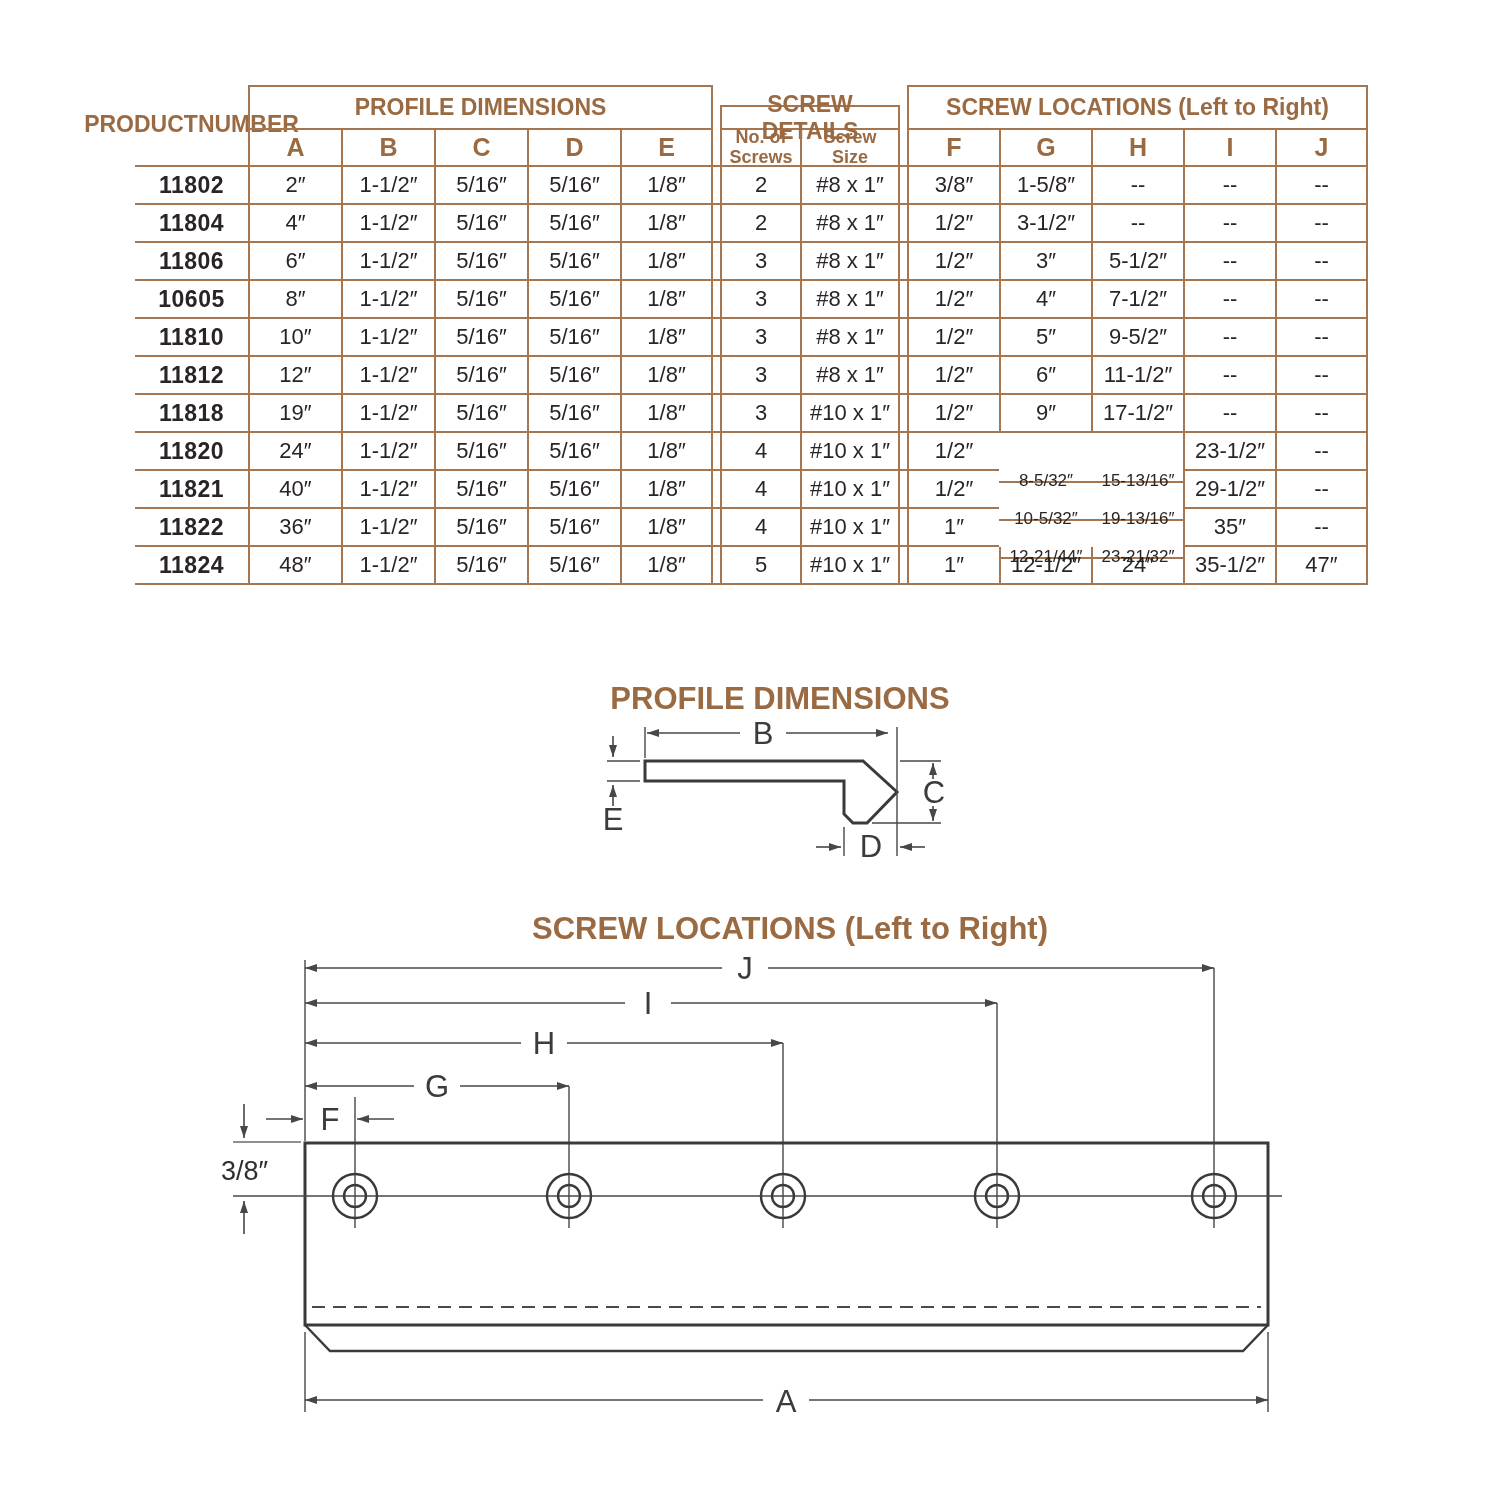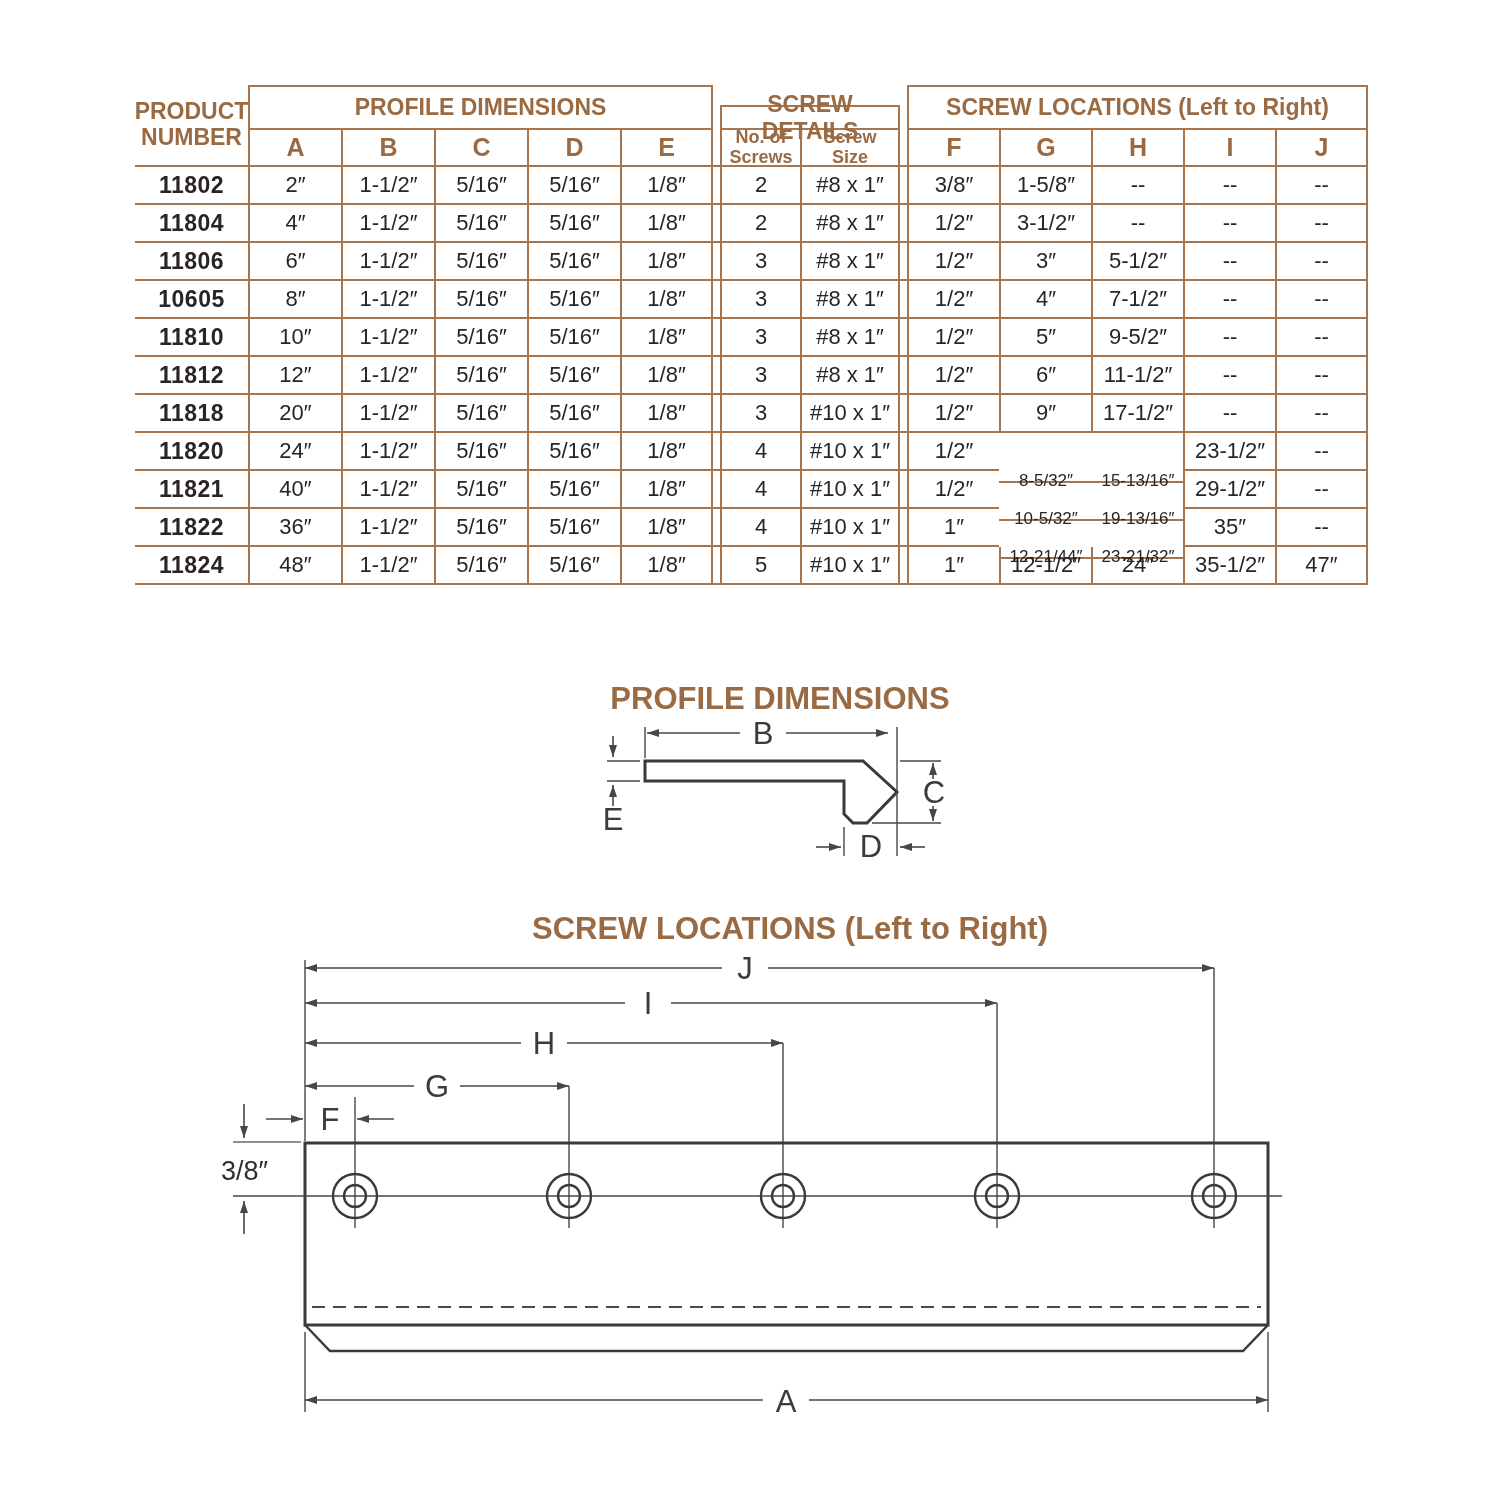--- a/index.html
+++ b/index.html
@@ -18,21 +18,21 @@
     position:absolute;left:135px;display:grid;
     grid-template-columns:113px 93px 93px 93px 93px 93px 7px 80px 100px 7px 92px 92px 92px 92px 93px;
   }
   .tbl-head{top:85px;grid-template-rows:45px 37px;}
   .tbl-body{top:167px;grid-auto-rows:38px;}
   .cell{display:flex;align-items:center;justify-content:center;box-sizing:border-box;text-align:center;}
   .bb{border-bottom:2px solid var(--bd);}
   .bl{border-left:2px solid var(--bd);}
   .br{border-right:2px solid var(--bd);}
   .bt{border-top:2px solid var(--bd);}
-  .h-prod{grid-column:1;grid-row:1/3;flex-direction:column;color:var(--brown);
+  .h-prod{grid-column:1;grid-row:1/3;flex-direction:row;color:var(--brown);
           font-weight:bold;font-size:23px;line-height:1.12;}
   .h-group{color:var(--brown);font-weight:bold;font-size:23px;}
   .g1{grid-column:2/7;grid-row:1;}
   .g2{grid-column:8/10;grid-row:1;margin-top:20px;}
   .g3{grid-column:11/16;grid-row:1;}
   .sub-letter{color:var(--brown);font-weight:bold;font-size:25px;}
   .sub-small{color:var(--brown);font-weight:bold;font-size:18px;line-height:1.06;white-space:pre-line;}
   .prod{font-weight:bold;font-size:23px;color:var(--dark);letter-spacing:.5px;}
   .val{font-size:22px;color:var(--dark);}
   .val.small{font-size:17px;margin-top:48px;}
@@ -168,21 +168,21 @@
       <div class="cell bb"></div>
       <div class="cell val bb bl">3</div>
       <div class="cell val bb bl br">#8 x 1″</div>
       <div class="cell bb"></div>
       <div class="cell val bb bl">1/2″</div>
       <div class="cell val bb bl">6″</div>
       <div class="cell val bb bl">11-1/2″</div>
       <div class="cell val bb bl">--</div>
       <div class="cell val bb bl br">--</div>
       <div class="cell prod bb">11818</div>
-      <div class="cell val bb bl">20″</div>
+      <div class="cell val bb bl">19″</div>
       <div class="cell val bb bl">1-1/2″</div>
       <div class="cell val bb bl">5/16″</div>
       <div class="cell val bb bl">5/16″</div>
       <div class="cell val bb bl br">1/8″</div>
       <div class="cell bb"></div>
       <div class="cell val bb bl">3</div>
       <div class="cell val bb bl br">#10 x 1″</div>
       <div class="cell bb"></div>
       <div class="cell val bb bl">1/2″</div>
       <div class="cell val bb bl">9″</div>

